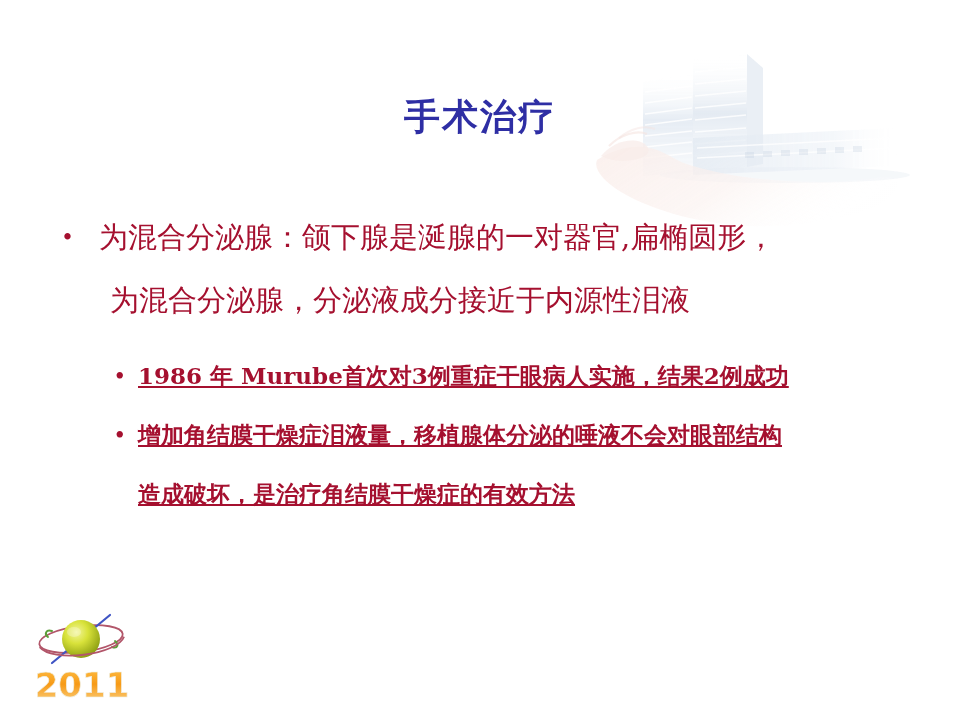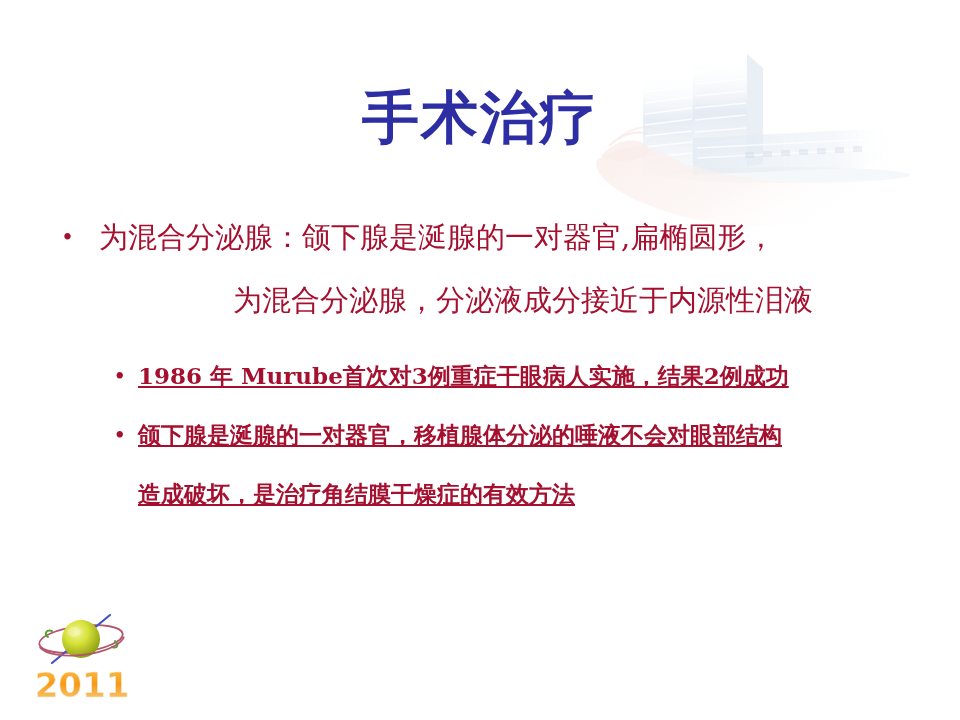--- a/index.html
+++ b/index.html
@@ -40,21 +40,21 @@
   
   .title {
     position: absolute;
     left: 0;
     top: 86px;
     width: 960px;
     text-align: center;
     color: #2e2ea4;
     font-family: "DejaVu Sans", "Liberation Sans", sans-serif;
     font-weight: bold;
-    font-size: 57px;
+    font-size: 36px;
     line-height: 62px;
     letter-spacing: 2px;
     white-space: nowrap;
     z-index: 5;
   }
 
   
   .body-block {
     position: absolute;
     left: 56px;
@@ -76,21 +76,21 @@
     top: 0;
     font-size: 22px;
     line-height: 63px;
     color: #a5102f;
   }
   .level1 .l1-line {
     display: block;
     white-space: nowrap;
   }
   .level1 .l1-line.first { padding-left: 43px; }
-  .level1 .l1-line.cont  { padding-left: 54px; text-align: center; }
+  .level1 .l1-line.cont  { padding-left: 54px; }
 
   .sublist {
     margin-top: 14px;
     padding-left: 56px;
   }
   .level2 {
     color: #a5102f;
     font-size: 23px;
     line-height: 59px;
     font-weight: bold;
@@ -227,21 +227,21 @@
 
     <div class="sublist">
 
       <div class="level2">
         <span class="bullet">•</span>
         <span class="l2-line first">1986 年 Murube首次对3例重症干眼病人实施，结果2例成功</span>
       </div>
 
       <div class="level2">
         <span class="bullet">•</span>
-        <span class="l2-line cont">颌下腺是涎腺的一对器官，移植腺体分泌的唾液不会对眼部结构</span>
+        <span class="l2-line cont">增加角结膜干燥症泪液量，移植腺体分泌的唾液不会对眼部结构</span>
         <span class="l2-line cont">造成破坏，是治疗角结膜干燥症的有效方法</span>
       </div>
 
     </div>
   </div>
 
   <div class="logo">
     <svg viewBox="0 0 128 104" xmlns="http://www.w3.org/2000/svg" aria-hidden="true">
       <defs>
         <radialGradient id="sphereG" cx="38%" cy="32%" r="72%">

